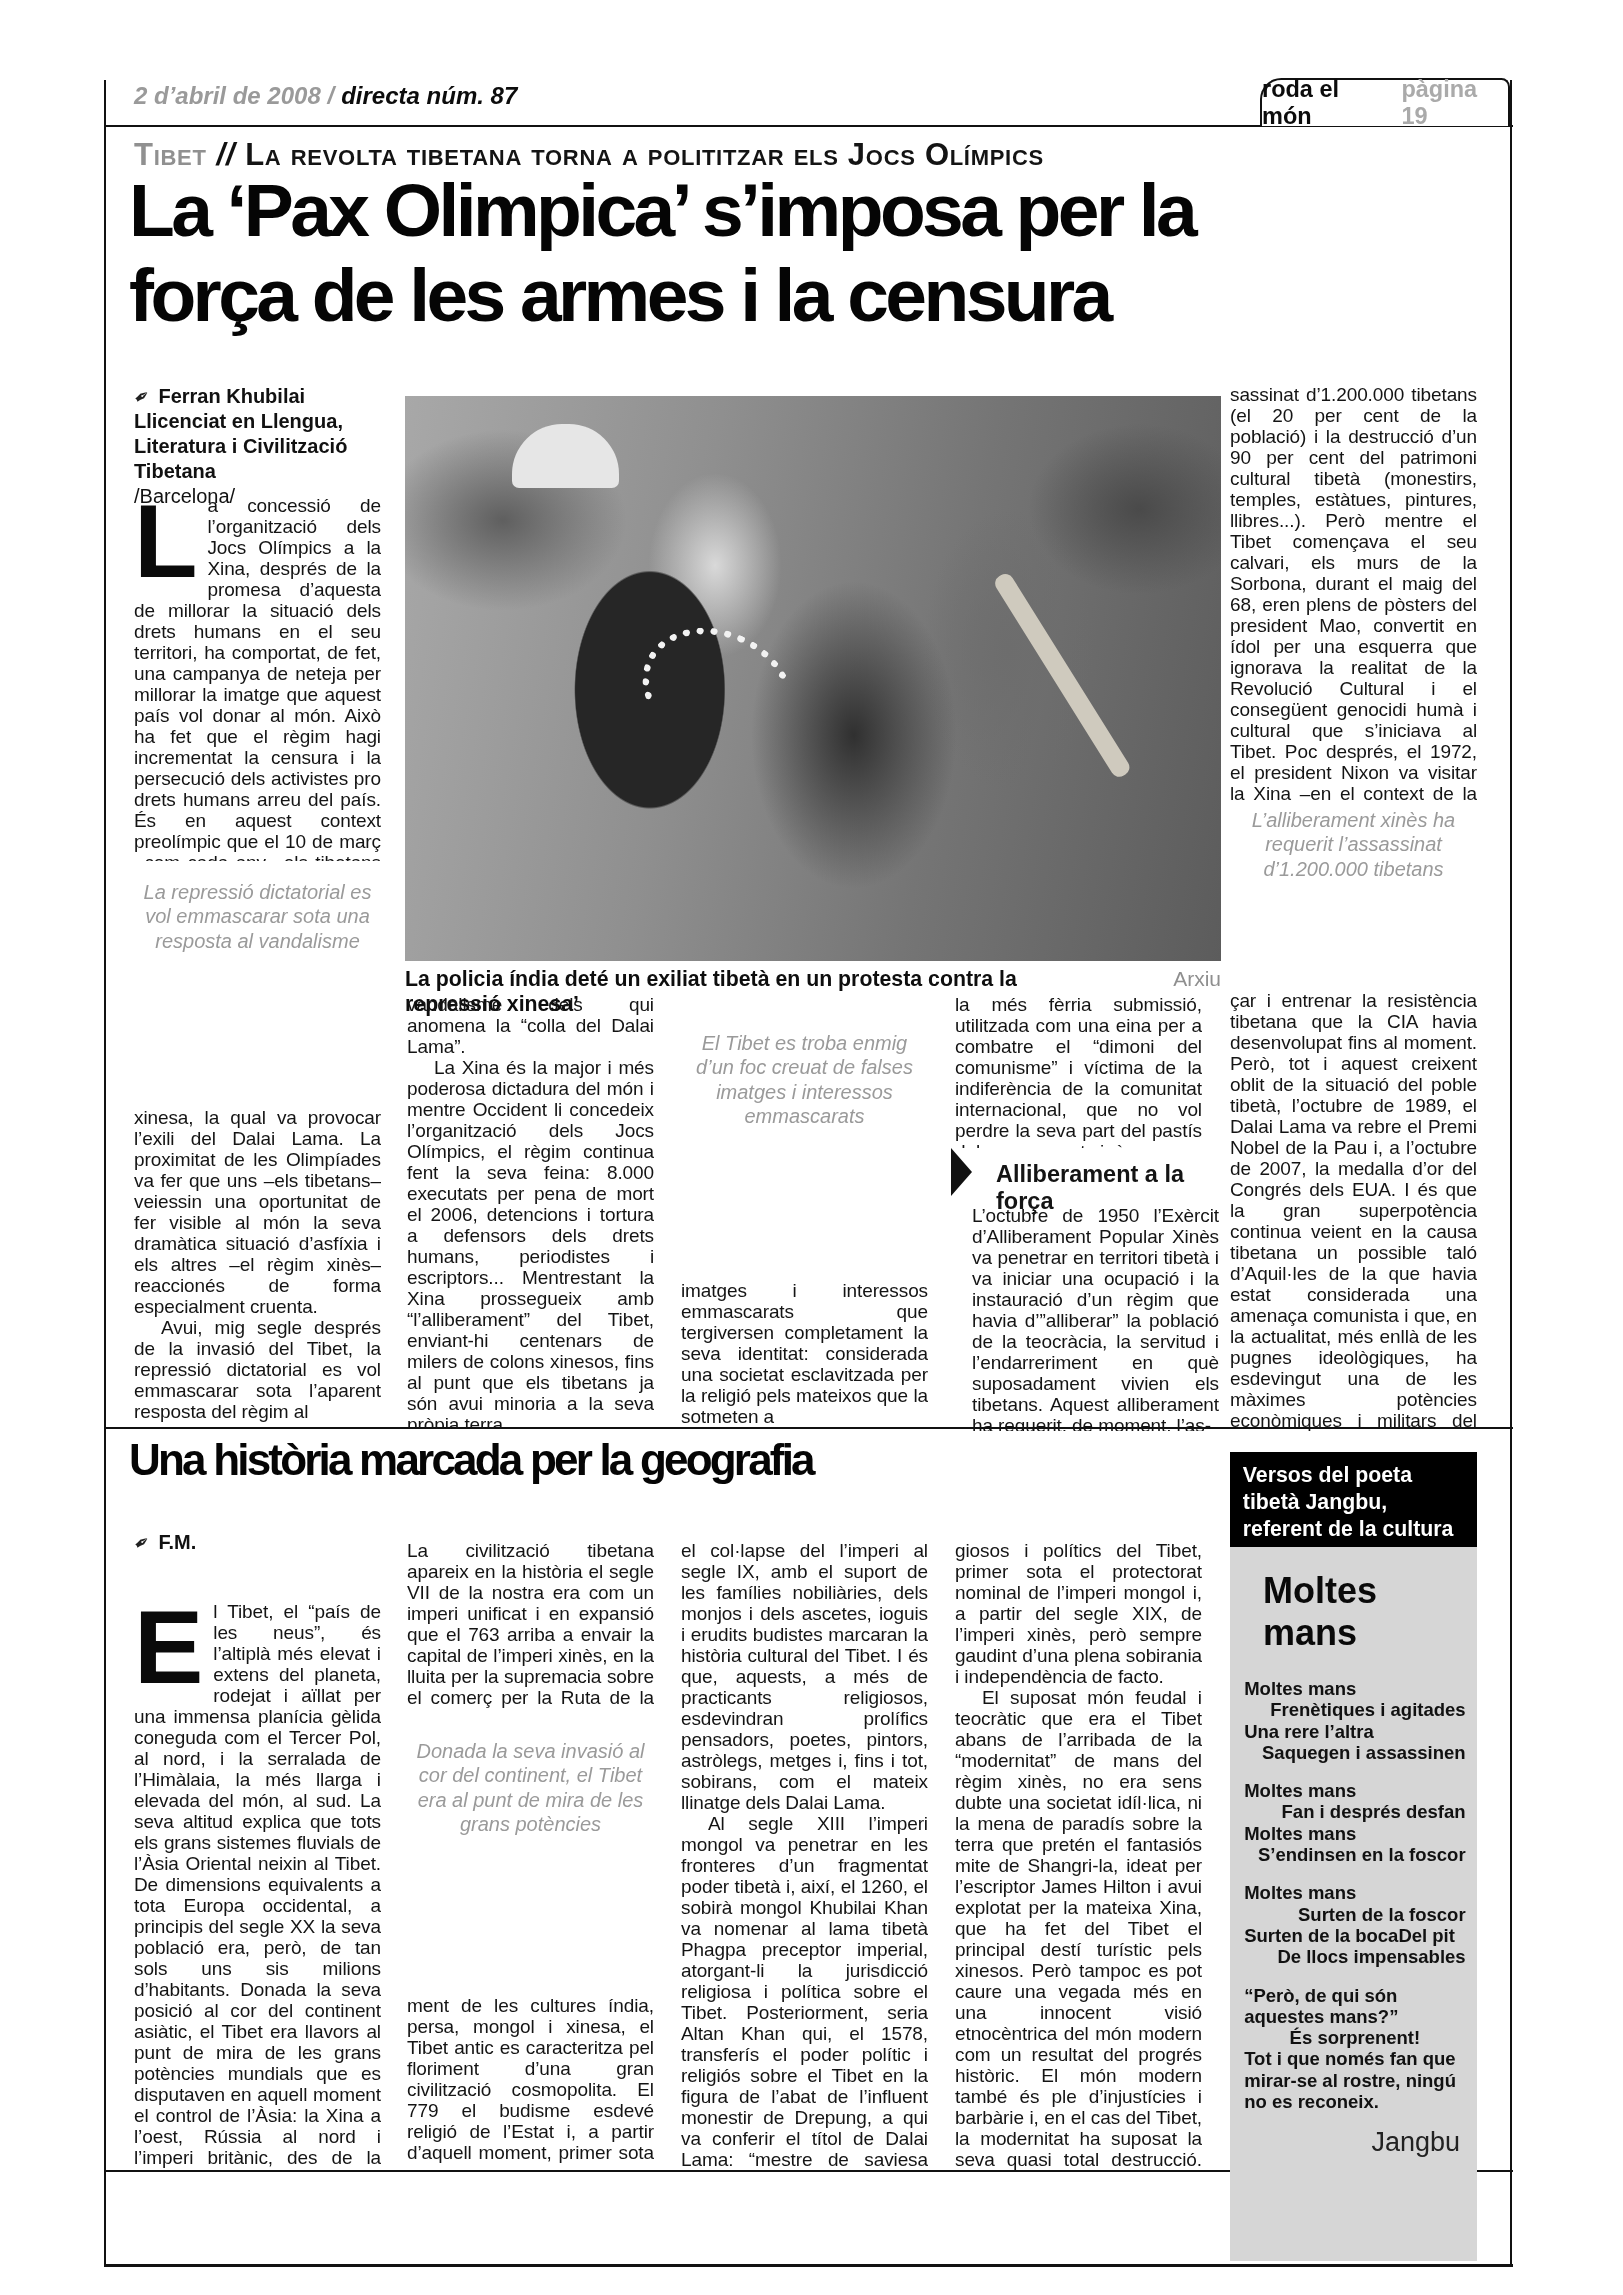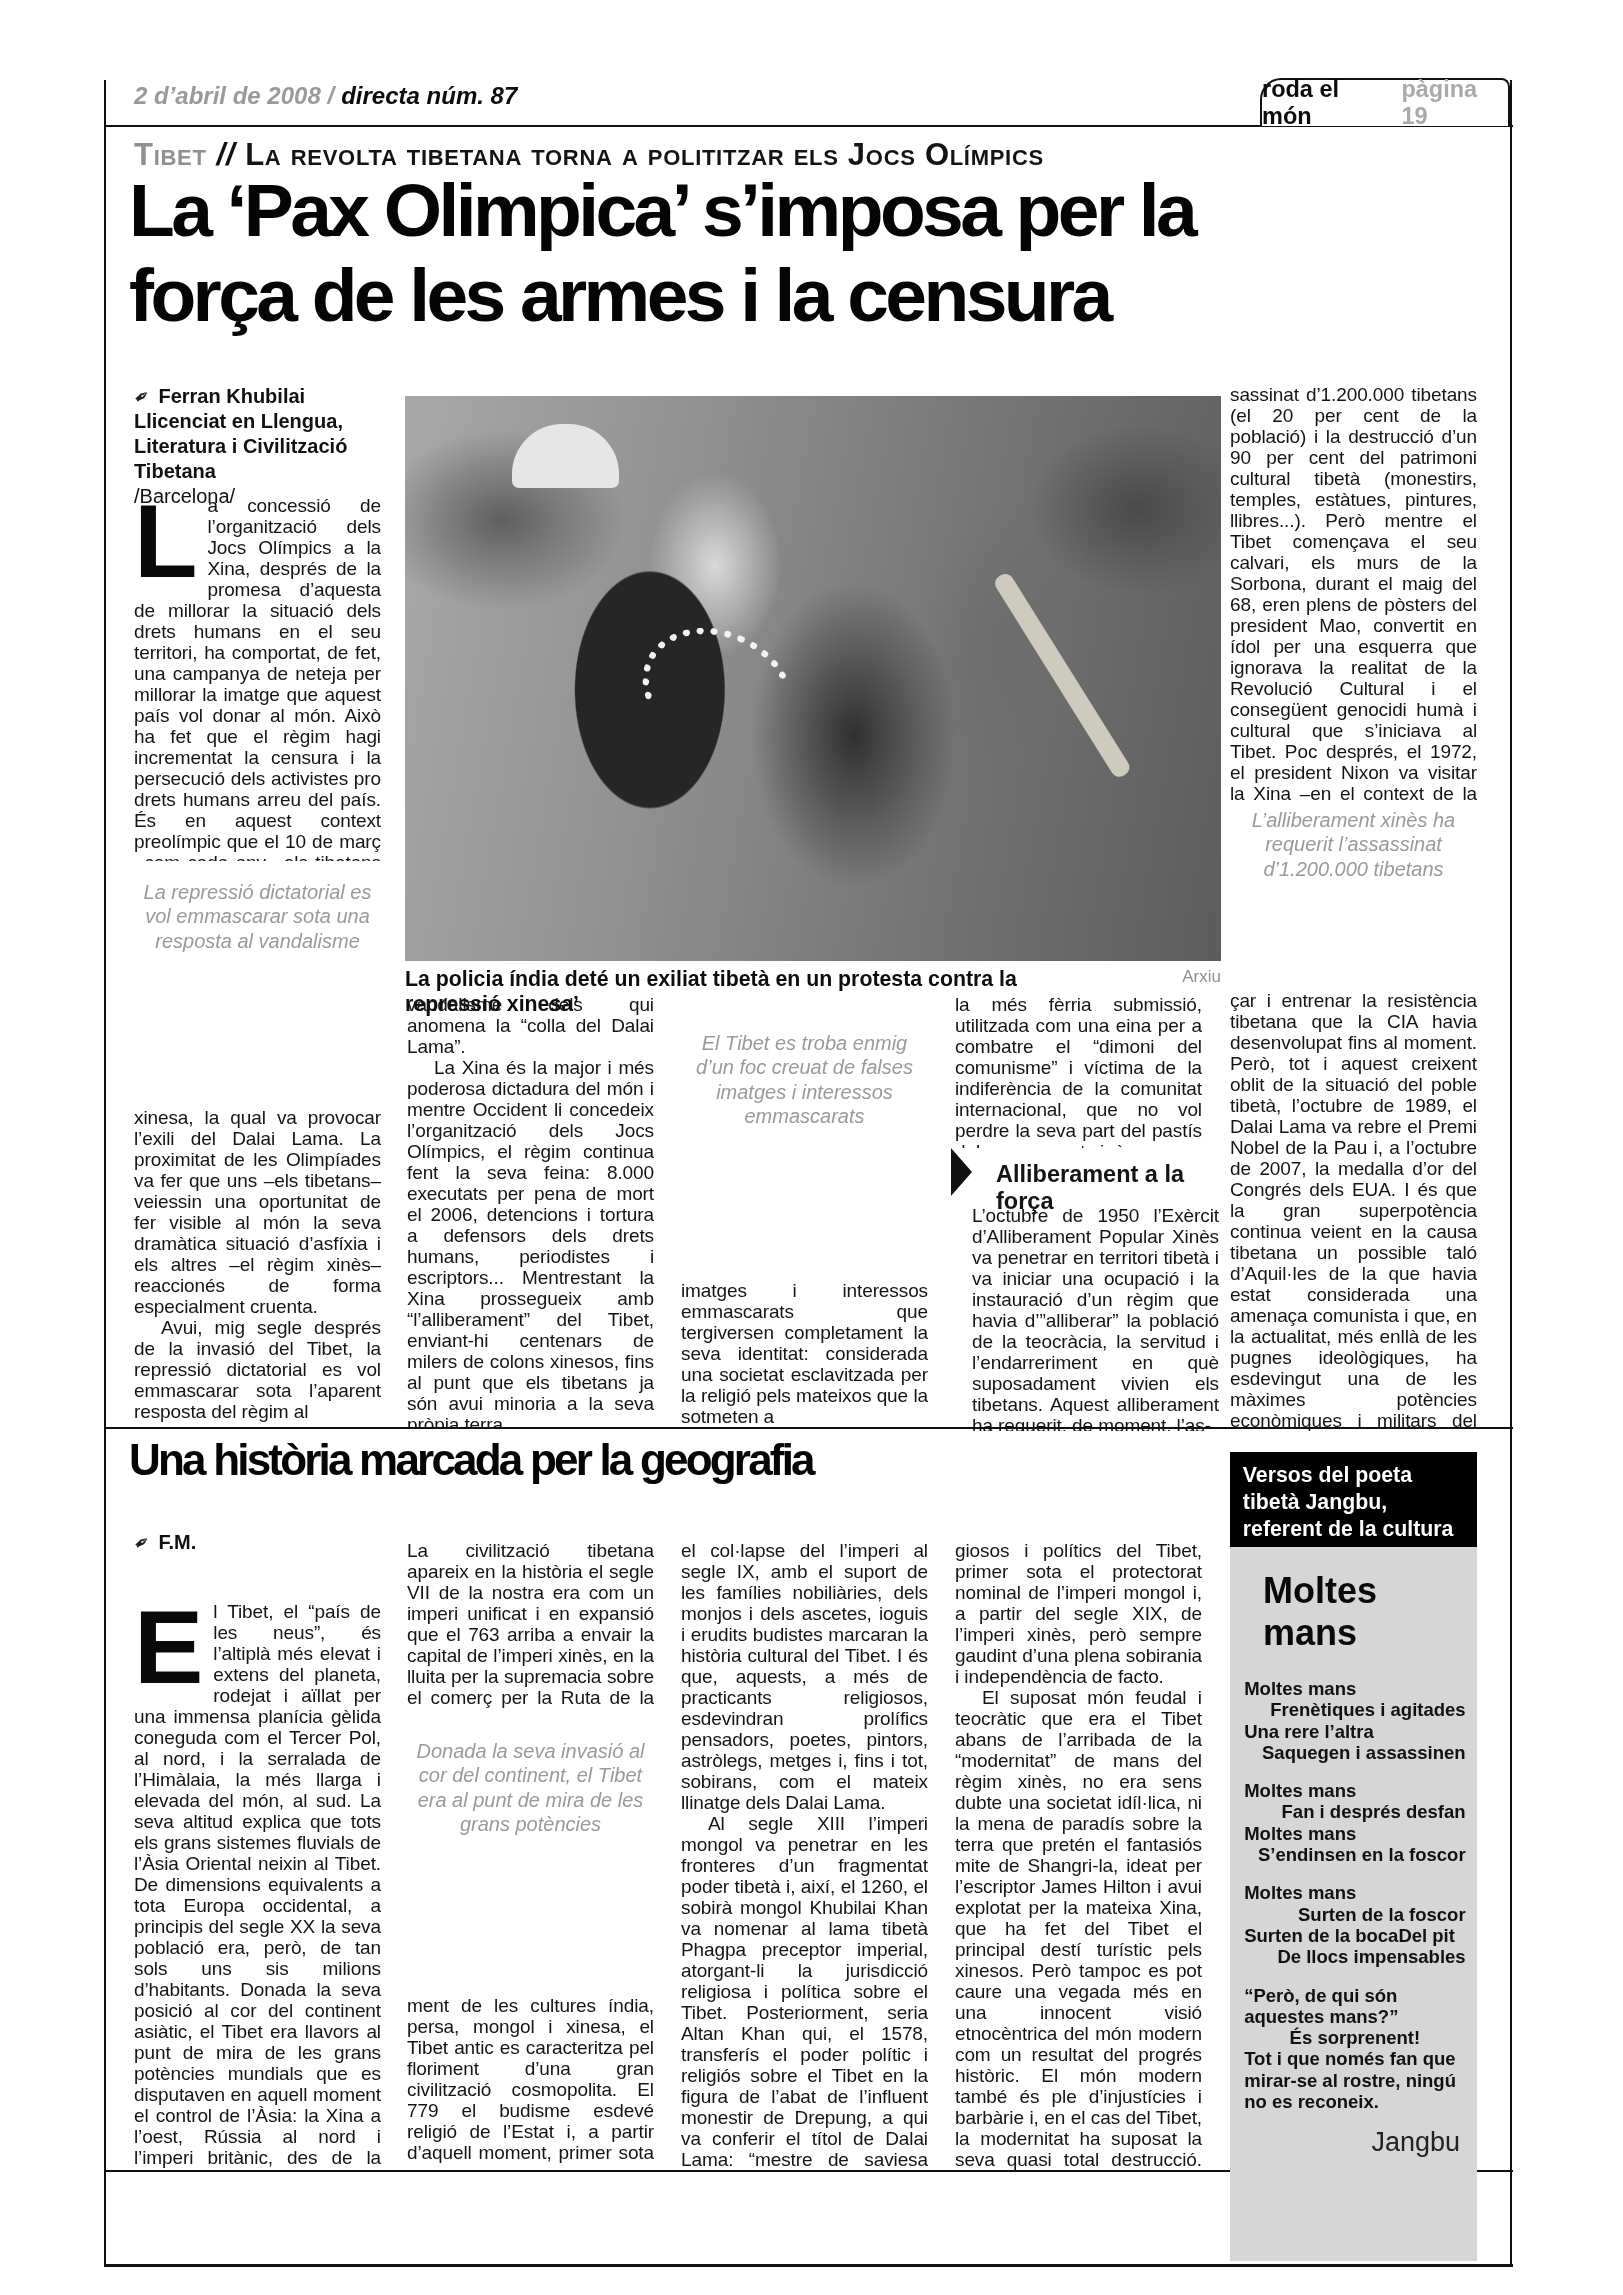--- a/index.html
+++ b/index.html
@@ -64,21 +64,21 @@
       linear-gradient(100deg,#a8a8a8 0%,#8f8f8f 35%,#757575 65%,#5c5c5c 100%);
   }
   .baton{position:absolute;left:540px;top:270px;width:235px;height:18.5px;background:#cfcabe;transform:rotate(58deg);border-radius:8.5px;}
   .chain{
     position:absolute;left:235px;top:235px;width:142px;height:107px;border:7.1px dotted #f2f2f2;
     border-color:#f2f2f2 transparent transparent #f2f2f2;border-radius:50%;transform:rotate(24deg);
   }
   .helmet{position:absolute;left:107px;top:28.4px;width:107px;height:64px;background:#e6e6e6;border-radius:50px 50px 7.1px 7.1px;}
   .caption-row{left:405px;top:967px;width:816px;display:flex;align-items:flex-start;}
   .caption{font-size:21.3px;font-weight:bold;color:#0e0e0e;width:668px;}
-  .credit{font-size:17px;color:#8f8f8f;margin-left:auto;}
+  .credit{font-size:21px;color:#8f8f8f;margin-left:auto;}
   
   .sb-head{
     left:1230px;top:1452px;width:247px;height:95px;background:#000;color:#fff;
     font-size:21.3px;line-height:27px;font-weight:bold;box-sizing:border-box;padding:10px 12.8px;overflow:hidden;
   }
   .sb-gray{left:1230px;top:1547px;width:247px;height:714px;background:#d6d6d6;box-sizing:border-box;overflow:hidden;}
   .sb-title{margin:23px 0 0 33px;font-size:36px;font-weight:900;color:#0a0a0a;}
   .sb-poem{margin:24px 11.4px 0 14.2px;font-size:18.5px;font-weight:bold;line-height:21.3px;color:#111;}
   .sb-poem div{margin:0;}
   .sb-poem .pr{text-align:right;}

